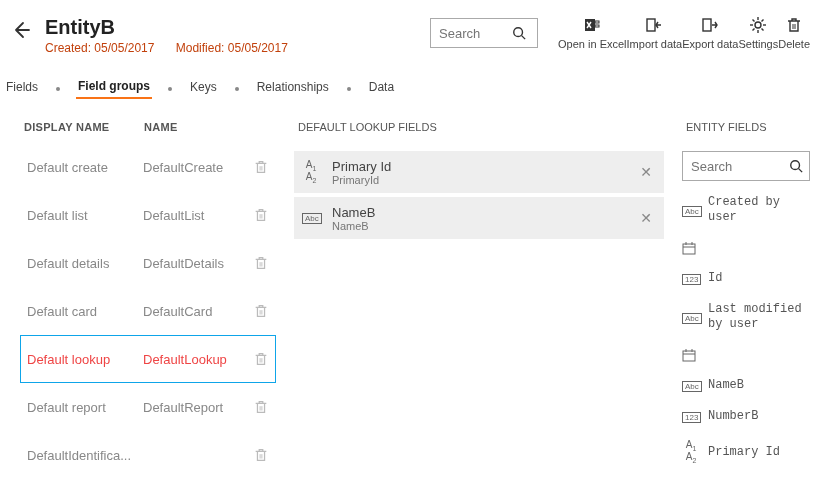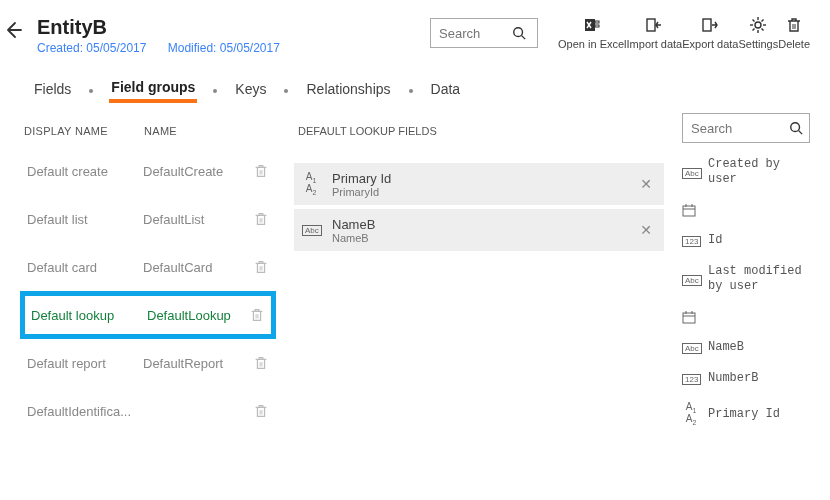--- a/index.html
+++ b/index.html
@@ -9,39 +9,39 @@
     font-size: 13px;
     color: #333;
     background: #fff;
     width: 830px;
     height: 500px;
     overflow: hidden;
   }
   .header {
     display: flex;
     align-items: flex-start;
-    padding: 16px 20px 10px 3px;
+    padding: 16px 20px 10px 11px;
   }
   .back-arrow {
     font-size: 20px;
     color: #333;
     margin-right: 14px;
     margin-top: 4px;
     cursor: pointer;
   }
   .title-block { flex: 0 0 auto; margin-right: auto;}
   .title-block h1 {
     margin: 0;
     font-size: 20px;
     font-weight: 600;
     color: #222;
   }
   .title-meta {
     font-size: 12px;
-    color: #3b82f6;
+    color: #c2410c;
     margin-top: 2px;
   }
   .title-meta span { margin-right: 18px; }
   .search-box {
     display: flex;
     align-items: center;
     border: 1px solid #aaa;
     width: 108px;
     height: 30px;
     padding: 0 6px;
@@ -67,74 +67,74 @@
     gap: 4px;
     font-size: 11px;
     color: #444;
     cursor: pointer;
   }
   .tool-item svg, .tool-item .tool-icon { width:18px; height:18px; color:#333;}
   .tabs {
     display: flex;
     align-items: center;
     gap: 8px;
-    padding: 14px 20px 10px 32px;
-    font-size: 14px;
+    padding: 14px 20px 10px 4px;
+    font-size: 12px;
   }
   .tabs .tab {
     color: #444;
     cursor: pointer;
     padding: 0 2px 4px 2px;
   }
   .tabs .tab.active {
     font-weight: 600;
-    border-bottom: 4px solid #f97316;
+    border-bottom: 2px solid #f97316;
     color: #222;
   }
   .tabs .dot {
     width: 4px; height: 4px; background: #888; border-radius: 50%;
     margin: 0 8px;
   }
   .content {
     display: flex;
     padding: 0 20px;
     gap: 18px;
   }
   .col-left { flex: 0 0 256px; }
   .col-mid  { flex: 1 1 auto; }
   .col-right{ flex: 0 0 128px; }
   .col-header {
     font-size: 11px;
     color: #555;
     letter-spacing: .3px;
     padding: 12px 0 10px 4px;
     display: flex;
-    font-weight: 400;
+    font-weight: 700;
   }
   .col-header span.dn { width: 120px; }
   .section-title {
     font-size: 11px;
     color: #555;
-    padding: 12px 0 26px 4px;
+    padding: 12px 0 18px 4px;
   }
   .fg-row {
     display: flex;
     align-items: center;
     height: 48px;
     border: 1px solid transparent;
     color: #888;
     padding: 0 6px;
     cursor: pointer;
   }
   .fg-row .dn { width: 116px; white-space: nowrap; overflow: hidden; text-overflow: ellipsis;}
   .fg-row .nm { flex: 1; white-space: nowrap; overflow: hidden; text-overflow: ellipsis;}
   .fg-row .trash { color: #bbb; }
   .fg-row.selected {
-    border: 5px solid #0ea5e9;
-    color: #15803d;
+    border: 1px solid #0ea5e9;
+    color: #ef4444;
   }
   .lookup-row {
     display: flex;
     align-items: center;
     height: 42px;
     background: #eee;
     margin-bottom: 4px;
     padding: 0 8px;
   }
   .lookup-row .type-icon { width: 18px; font-size: 10px; color: #666; margin-right: 12px; line-height:1; text-align:center;}
@@ -287,20 +287,31 @@
           <span class="nm">DefaultList</span>
           <span class="trash">
             <svg width="16" height="16" viewBox="0 0 18 18">
               <path d="M3 5 H15 M7 5 V3 H11 V5 M5 5 V15 H13 V5" fill="none" stroke="currentColor" stroke-width="1.4"></path>
               <line x1="8" y1="8" x2="8" y2="13" stroke="currentColor"></line>
               <line x1="10" y1="8" x2="10" y2="13" stroke="currentColor"></line>
             </svg>
           </span>
         </div>
         <div class="fg-row">
+          <span class="dn">Default details</span>
+          <span class="nm">DefaultDetails</span>
+          <span class="trash">
+            <svg width="16" height="16" viewBox="0 0 18 18">
+              <path d="M3 5 H15 M7 5 V3 H11 V5 M5 5 V15 H13 V5" fill="none" stroke="currentColor" stroke-width="1.4"></path>
+              <line x1="8" y1="8" x2="8" y2="13" stroke="currentColor"></line>
+              <line x1="10" y1="8" x2="10" y2="13" stroke="currentColor"></line>
+            </svg>
+          </span>
+        </div>
+        <div class="fg-row">
           <span class="dn">Default card</span>
           <span class="nm">DefaultCard</span>
           <span class="trash">
             <svg width="16" height="16" viewBox="0 0 18 18">
               <path d="M3 5 H15 M7 5 V3 H11 V5 M5 5 V15 H13 V5" fill="none" stroke="currentColor" stroke-width="1.4"></path>
               <line x1="8" y1="8" x2="8" y2="13" stroke="currentColor"></line>
               <line x1="10" y1="8" x2="10" y2="13" stroke="currentColor"></line>
             </svg>
           </span>
         </div>
@@ -355,20 +366,21 @@
           <span class="txt">
             <div class="lbl">NameB</div>
             <div class="sub">NameB</div>
           </span>
           <span class="close">✕</span>
         </div>
       </div>
   </div>
 
   <div class="col-right">
+    <div class="section-title">ENTITY FIELDS</div>
     <div class="entity-search">
       <input placeholder="Search" style="">
       <span class="mag">
         <svg width="14" height="14" viewBox="0 0 16 16">
             <circle cx="7" cy="7" r="5" stroke="#333" stroke-width="1.6" fill="none"></circle>
             <line x1="11" y1="11" x2="15" y2="15" stroke="#333" stroke-width="1.6"></line>
           </svg>
       </span>
     </div>
     <div id="ef-list">

